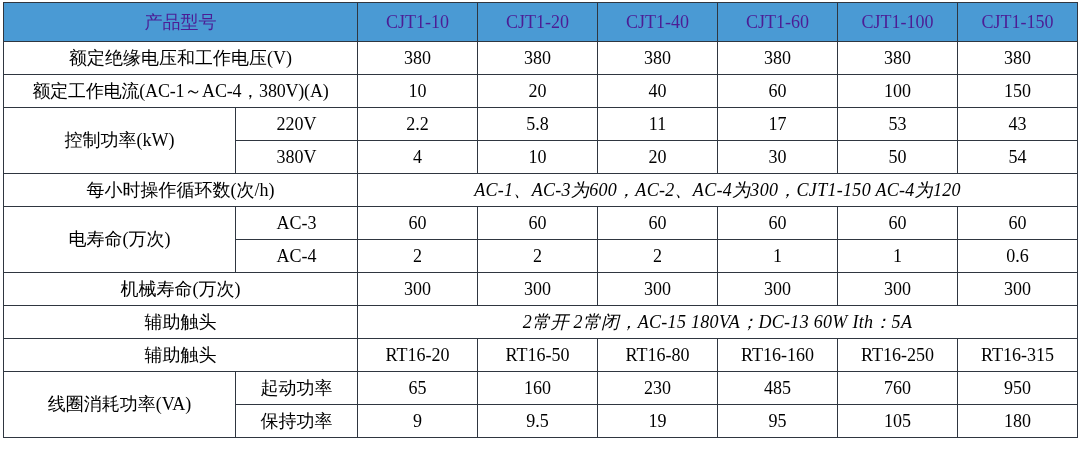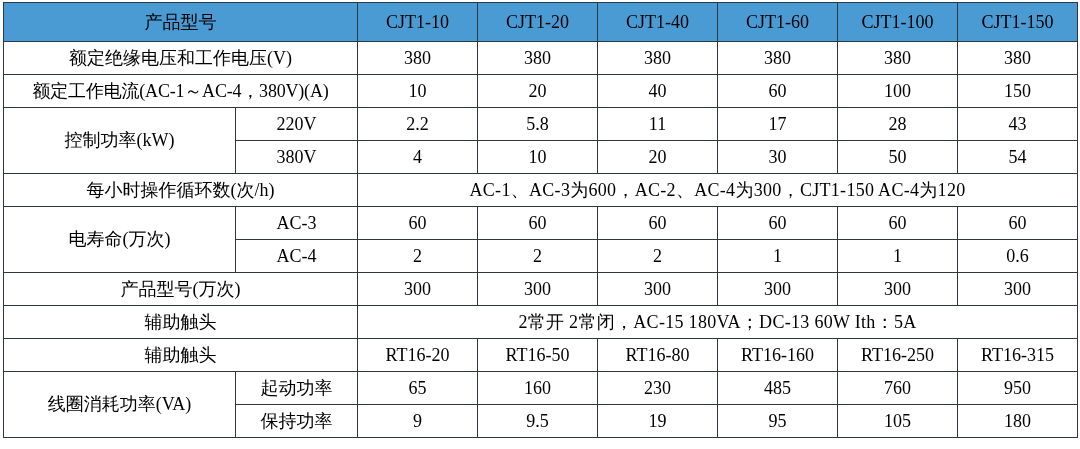--- a/index.html
+++ b/index.html
@@ -25,39 +25,40 @@
     text-align: center;
     vertical-align: middle;
     font-weight: normal;
     font-size: 18px;
     padding: 2px 3px;
     line-height: 1.15;
   }
   #spec-table tr { height: 33px; }
   .header-row td, .header-row th {
     background: #4a9ad4;
-    color: #000000;
+    color: #4c1d95;
     font-size: 19px;
     height: 34px;
     font-family: Liberation Serif, serif;
   }
   .rowlabel {
     font-size: 18px;
     margin-top: 42px;
   }
   .rowlabel-small {
     font-size: 16.5px;
     letter-spacing: -0.2px;
   }
   .sublabel {
     font-size: 17px;
   }
   .wide-note {
     font-size: 17px;
     letter-spacing: 0.3px;
+    font-style: italic;
   }
   .val { font-size: 18px; }
   .col-label { width: 232px; }
   .col-sub { width: 122px; }
   .col-data { width: 120px; }
 </style>
 </head>
 <body>
 
 <table id="spec-table">
@@ -102,21 +103,21 @@
       <td class="val">150</td>
     </tr>
 
     <tr>
       <td rowspan="2" class="rowlabel">控制功率(kW)</td>
       <td class="sublabel">220V</td>
       <td class="val">2.2</td>
       <td class="val">5.8</td>
       <td class="val">11</td>
       <td class="val">17</td>
-      <td class="val">28</td>
+      <td class="val">53</td>
       <td class="val">43</td>
     </tr>
     <tr>
       <td class="sublabel">380V</td>
       <td class="val">4</td>
       <td class="val">10</td>
       <td class="val">20</td>
       <td class="val">30</td>
       <td class="val">50</td>
       <td class="val">54</td>
@@ -141,21 +142,21 @@
       <td class="sublabel">AC-4</td>
       <td class="val">2</td>
       <td class="val">2</td>
       <td class="val">2</td>
       <td class="val">1</td>
       <td class="val">1</td>
       <td class="val">0.6</td>
     </tr>
 
     <tr>
-      <td colspan="2" class="rowlabel">产品型号(万次)</td>
+      <td colspan="2" class="rowlabel">机械寿命(万次)</td>
       <td class="val">300</td>
       <td class="val">300</td>
       <td class="val">300</td>
       <td class="val">300</td>
       <td class="val">300</td>
       <td class="val">300</td>
     </tr>
 
     <tr>
       <td colspan="2" class="rowlabel">辅助触头</td>

